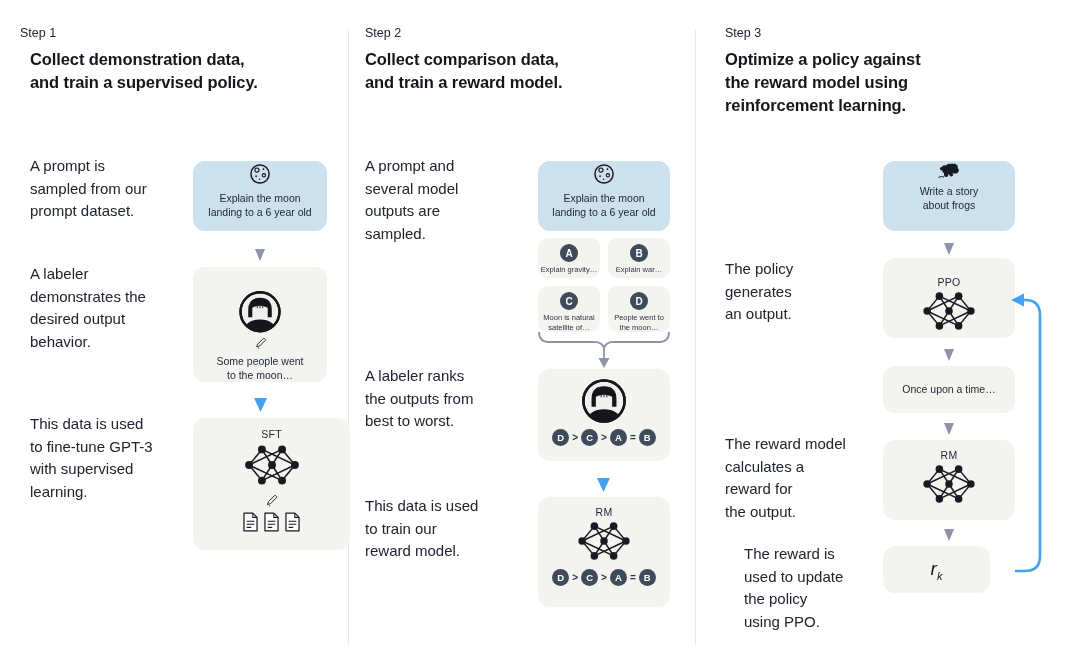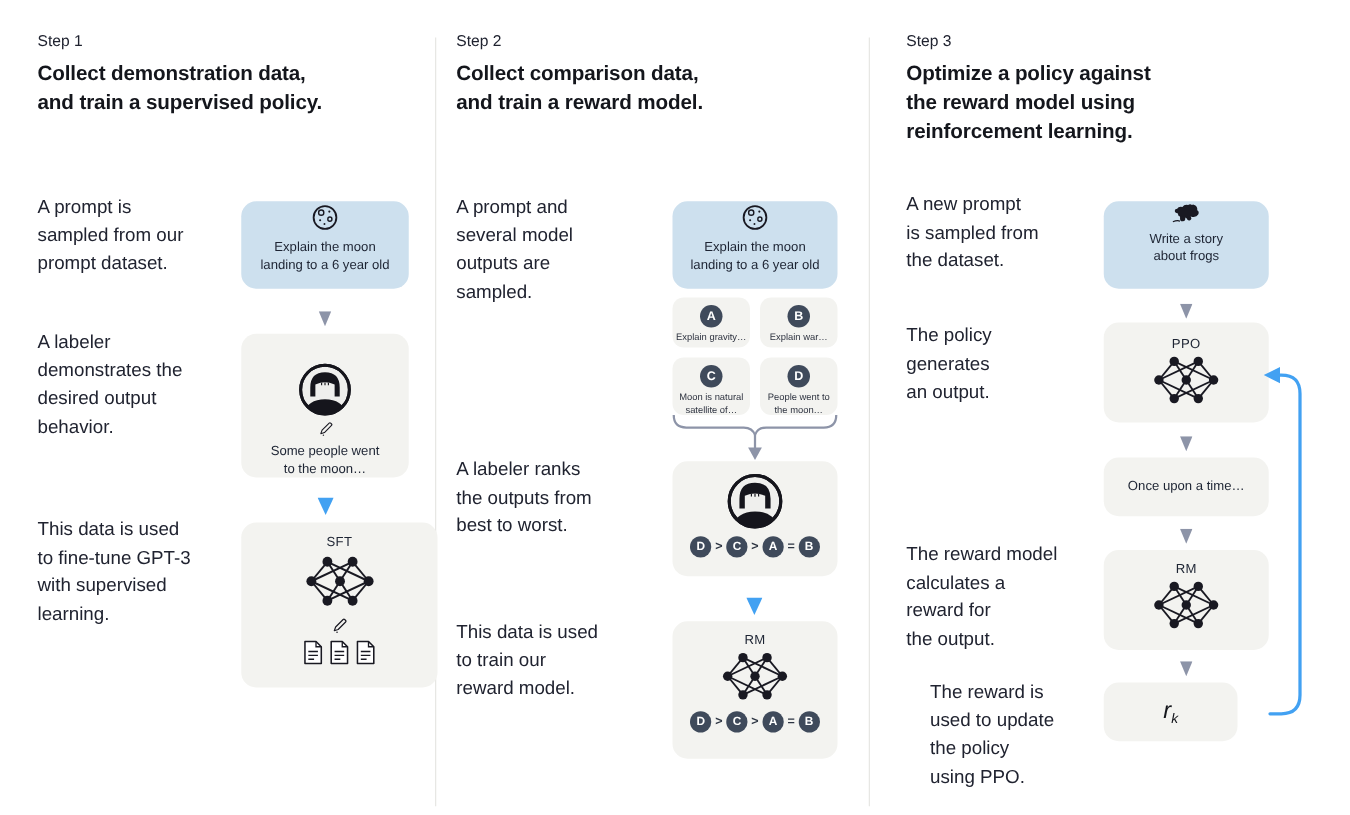--- a/index.html
+++ b/index.html
@@ -104,21 +104,21 @@
         <polygon points="0,0 13,0 6.5,14" fill="#42a1f2"></polygon>
       </symbol>
   </defs>
 </svg>
 
 <div id="stage">
 
   <div class="divider" style="left:348px;"></div>
   <div class="divider" style="left:695px;"></div>
 
-  <div class="step-label" style="left:30px;top:26px;">Step 1</div>
+  <div class="step-label" style="left:20px;top:26px;">Step 1</div>
   <div class="step-title" style="left:30px;top:48px;">Collect demonstration data,
 and train a supervised policy.</div>
   <div class="caption" style="left:30px;top:155px;">A prompt is
 sampled from our
 prompt dataset.</div>
   <div class="caption" style="left:30px;top:263px;">A labeler
 demonstrates the
 desired output
 behavior.</div>
   <div class="caption" style="left:30px;top:413px;">This data is used
@@ -253,23 +253,20 @@
       <span class="badge rank-badge">A</span>
       <span class="rank-sep">=</span>
       <span class="badge rank-badge">B</span>
     </div>
   </div>
 
   <div class="step-label" style="left:725px;top:26px;">Step 3</div>
   <div class="step-title" style="left:725px;top:48px;">Optimize a policy against
 the reward model using
 reinforcement learning.</div>
-  <div class="caption" style="left:725px;top:153px;">A new prompt
-is sampled from
-the dataset.</div>
   <div class="caption" style="left:725px;top:258px;">The policy
 generates
 an output.</div>
   <div class="caption" style="left:725px;top:433px;">The reward model
 calculates a
 reward for
 the output.</div>
   <div class="caption" style="left:725px;top:543px;margin-left:19px;">The reward is
 used to update
 the policy
@@ -280,21 +277,21 @@
         <use href="#sym-frog"></use>
       </svg>
     <div class="prompt-text">Write a story
 about frogs</div>
   </div>
 
   <svg class="arrow" style="left:944px;top:243px;" width="10" height="12">
       <use href="#sym-down-gray"></use>
     </svg>
 
-  <div class="box gray stack" style="left:883px;top:258px;width:132px;height:80px;padding-top:11px;">
+  <div class="box gray stack" style="left:883px;top:258px;width:132px;height:80px;padding-top:11px;justify-content:center;">
     <div class="model-label">PPO</div>
     <svg width="54" height="42" style="margin-top:2px;">
         <use href="#sym-net"></use>
       </svg>
   </div>
 
   <svg class="arrow" style="left:944px;top:349px;" width="10" height="12">
       <use href="#sym-down-gray"></use>
     </svg>
 

